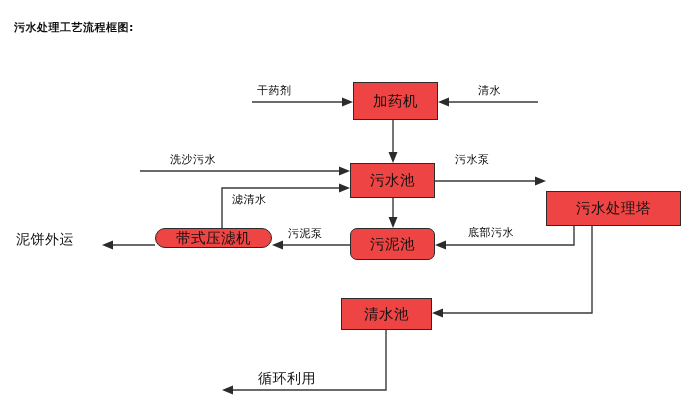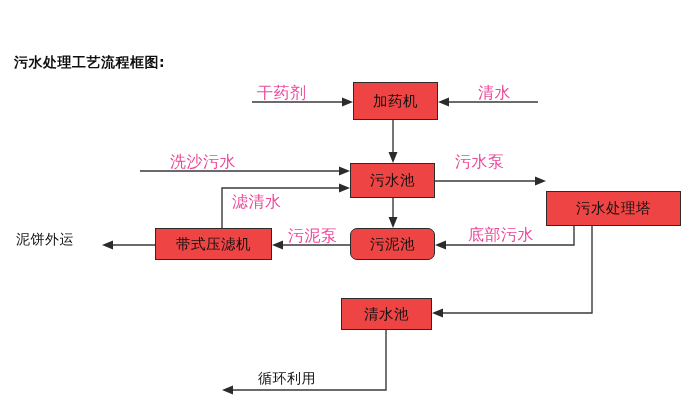--- a/index.html
+++ b/index.html
@@ -12,45 +12,44 @@
     width: 700px;
     height: 420px;
     background: #ffffff;
     overflow: hidden;
     font-family: "DejaVu Sans", "Liberation Sans", sans-serif;
   }
   #title {
     position: absolute;
     left: 14px;
     top: 20px;
-    font-size: 14px;
+    font-size: 11px;
     font-weight: bold;
     color: #101010;
     letter-spacing: 0.5px;
     white-space: nowrap;
-    margin-top: 34px;
   }
   .node {
     position: absolute;
     box-sizing: border-box;
     border: 1.3px solid #2b2b2b;
     background: #ef4444;
     display: flex;
     align-items: center;
     justify-content: center;
     font-size: 14.5px;
     color: #111111;
     letter-spacing: 0.5px;
     white-space: nowrap;
     z-index: 3;
   }
   .edge-label {
     position: absolute;
-    font-size: 16px;
-    color: #ec4899;
+    font-size: 11px;
+    color: #000000;
     letter-spacing: 0.5px;
     white-space: nowrap;
     background: transparent;
     z-index: 4;
   }
   .term-label {
     position: absolute;
     font-size: 14px;
     color: #111111;
     letter-spacing: 0.5px;
@@ -126,21 +125,21 @@
   </div>
 
   <div class="node" style="left:350px; top:163px; width:85px; height:35px;">
     <span>污水池</span>
   </div>
 
   <div class="node" style="left:546px; top:163px; width:135px; height:35px;margin-top:28px;">
     <span>污水处理塔</span>
   </div>
 
-  <div class="node" style="left:155px; top:228px; width:117px; height:32px;">
+  <div class="node" style="left:155px; top:228px; width:117px; height:20px;border-radius:12px;">
     <span>带式压滤机</span>
   </div>
 
   <div class="node" style="left:350px; top:228px; width:85px; height:32px;border-radius:7px;">
     <span>污泥池</span>
   </div>
 
   <div class="node" style="left:341px; top:298px; width:91px; height:32px;">
     <span>清水池</span>
   </div>

